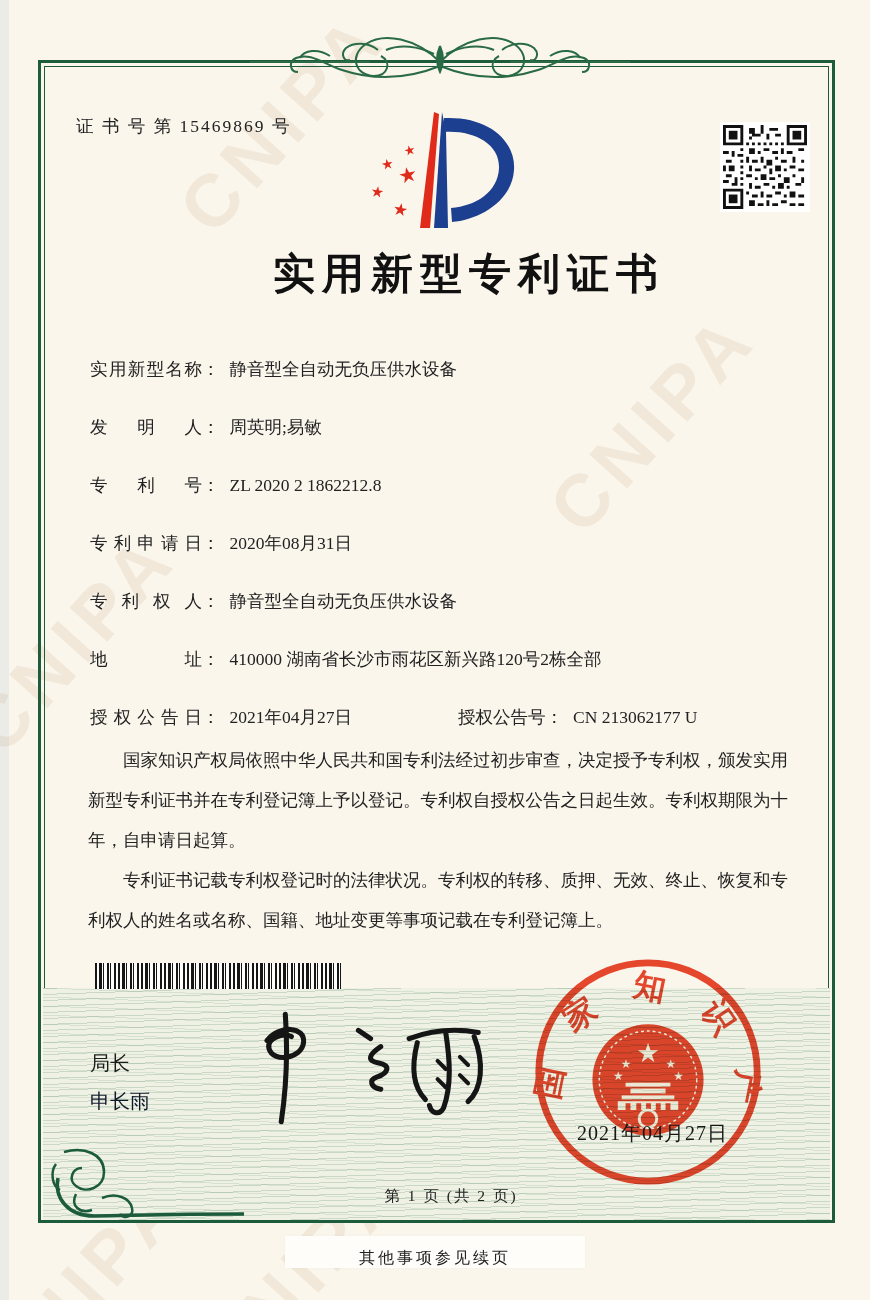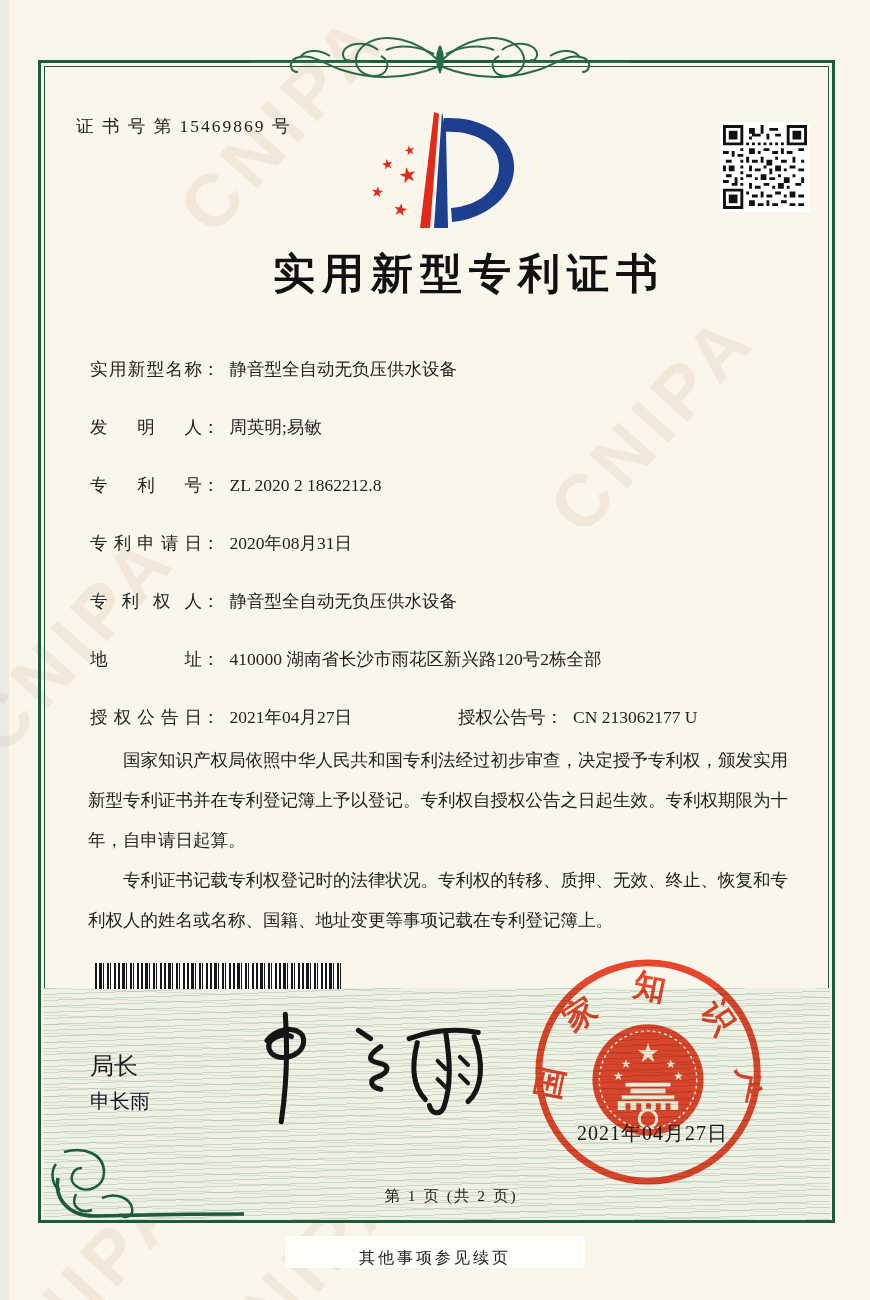--- a/index.html
+++ b/index.html
@@ -42,21 +42,21 @@
 
   .body-text{position:absolute;left:88px;top:740px;width:700px;font-size:17.5px;line-height:40px;}
   .body-text p{margin:0;text-indent:2em;text-align:justify;}
 
   .barcode{position:absolute;left:95px;top:963px;width:246px;height:26px;
     background:repeating-linear-gradient(90deg,#161616 0 2px,#fdfdfb 2px 4px,#161616 4px 7px,
       #fdfdfb 7px 8px,#161616 8px 9px,#fdfdfb 9px 12px,#161616 12px 14px,#fdfdfb 14px 15px,
       #161616 15px 16px,#fdfdfb 16px 19px,#161616 19px 21px,#fdfdfb 21px 23px);}
 
   .signer-title{position:absolute;left:90px;top:1050px;font-family:"Liberation Sans","DejaVu Sans",sans-serif;
-    font-size:24px;color:#1b1b1b;}
+    font-size:20px;color:#1b1b1b;}
   .signer-name{position:absolute;left:90px;top:1088px;font-family:"Liberation Sans","DejaVu Sans",sans-serif;
     font-size:20px;color:#0f172a;}
   .signature{position:absolute;left:238px;top:1002px;width:255px;height:132px;}
 
   .seal{position:absolute;left:531px;top:955px;width:234px;height:234px;mix-blend-mode:multiply;opacity:.92;}
   .seal-date{position:absolute;left:545px;top:1120px;width:215px;text-align:center;
     font-size:20px;letter-spacing:1px;color:#161616;}
 
   .page-info{position:absolute;left:0;top:1186px;width:870px;text-align:center;font-size:15.5px;letter-spacing:2px;padding-left:16px;}
   .footer-note{position:absolute;left:285px;top:1236px;width:300px;height:32px;background:#fffdfa;

